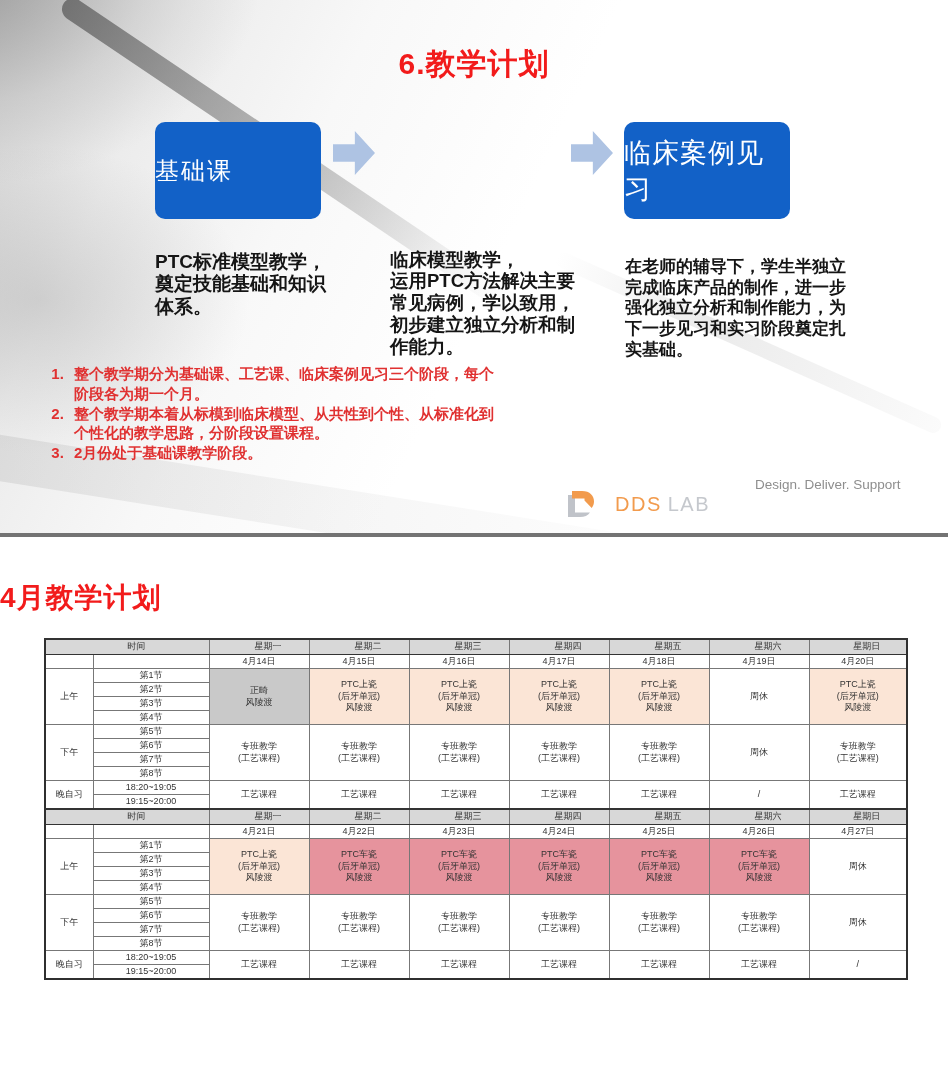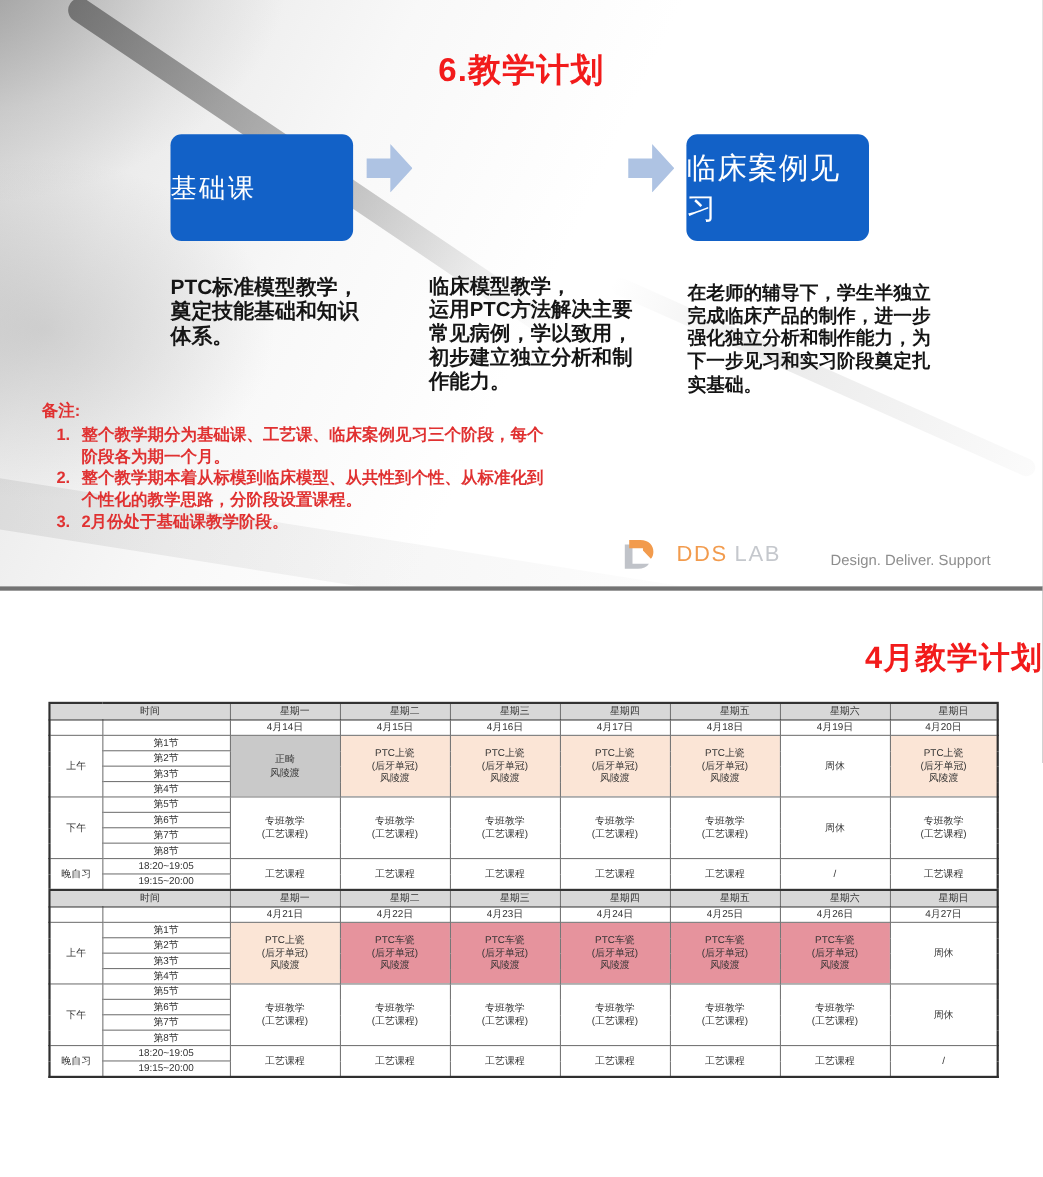--- a/index.html
+++ b/index.html
@@ -47,24 +47,24 @@
     font-weight:700;font-size:15px;line-height:1.32;}
   .notes-heading{margin:0 0 2px 0;}
   .notes ol{margin:0;padding:0 0 0 30px;}
   .notes li{max-width:420px;padding-left:6px;margin:0;}
 
   .logo{position:absolute;left:563px;top:488px;display:flex;align-items:center;}
   .logo svg{width:32px;height:32px;}
   .logo-text{font-size:20px;font-weight:400;letter-spacing:1.5px;margin-left:20px;}
   .logo-dds{color:var(--logo-orange);}
   .logo-lab{color:var(--logo-gray);margin-left:6px;}
-  .tagline{position:absolute;left:755px;top:502px;width:160px;font-size:13.5px;color:var(--tagline-gray);}
+  .tagline{position:absolute;left:755px;top:477px;width:160px;font-size:13.5px;color:var(--tagline-gray);}
 
   
-  .s2-title{position:absolute;left:0;right:0;top:23px;text-align:right;
+  .s2-title{position:absolute;left:0;right:0;top:23px;text-align:left;
     font-size:28px;font-weight:800;color:var(--title-red);letter-spacing:1px;}
   .sched-wrap{position:absolute;left:44px;top:101px;}
   table.sched{border-collapse:collapse;table-layout:fixed;width:862px;border:2px solid #2f2f2f;
     font-size:9px;color:#333;text-align:center;}
   table.sched td{border:1px solid #777;padding:0 1px;white-space:pre-line;line-height:1.3;height:13px;
     overflow:hidden;}
   table.sched tr.hdr td{background:var(--header-gray);border-top:2px solid #333;border-bottom:1px solid #333;height:14px;padding-left:19px;}
   table.sched tr.daterow td{height:13px;}
 </style>
 </head>
@@ -97,21 +97,20 @@
     <p class="desc" id="desc1">PTC标准模型教学，
 奠定技能基础和知识
 体系。</p>
     <p class="desc" id="desc3">在老师的辅导下，学生半独立
 完成临床产品的制作，进一步
 强化独立分析和制作能力，为
 下一步见习和实习阶段奠定扎
 实基础。</p>
 
     <div class="notes">
-      <p class="notes-heading">备注:</p>
       <ol>
         <li>整个教学期分为基础课、工艺课、临床案例见习三个阶段，每个阶段各为期一个月。</li>
         <li>整个教学期本着从标模到临床模型、从共性到个性、从标准化到个性化的教学思路，分阶段设置课程。</li>
         <li>2月份处于基础课教学阶段。</li>
       </ol>
     </div>
 
     <div class="logo">
       <svg viewBox="0 0 32 32" aria-hidden="true">
         <path d="M5 7 V29 H17 C21.5 29 25 27.5 27 24.5 H12 V7 Z" fill="#c0c3c9"></path>

